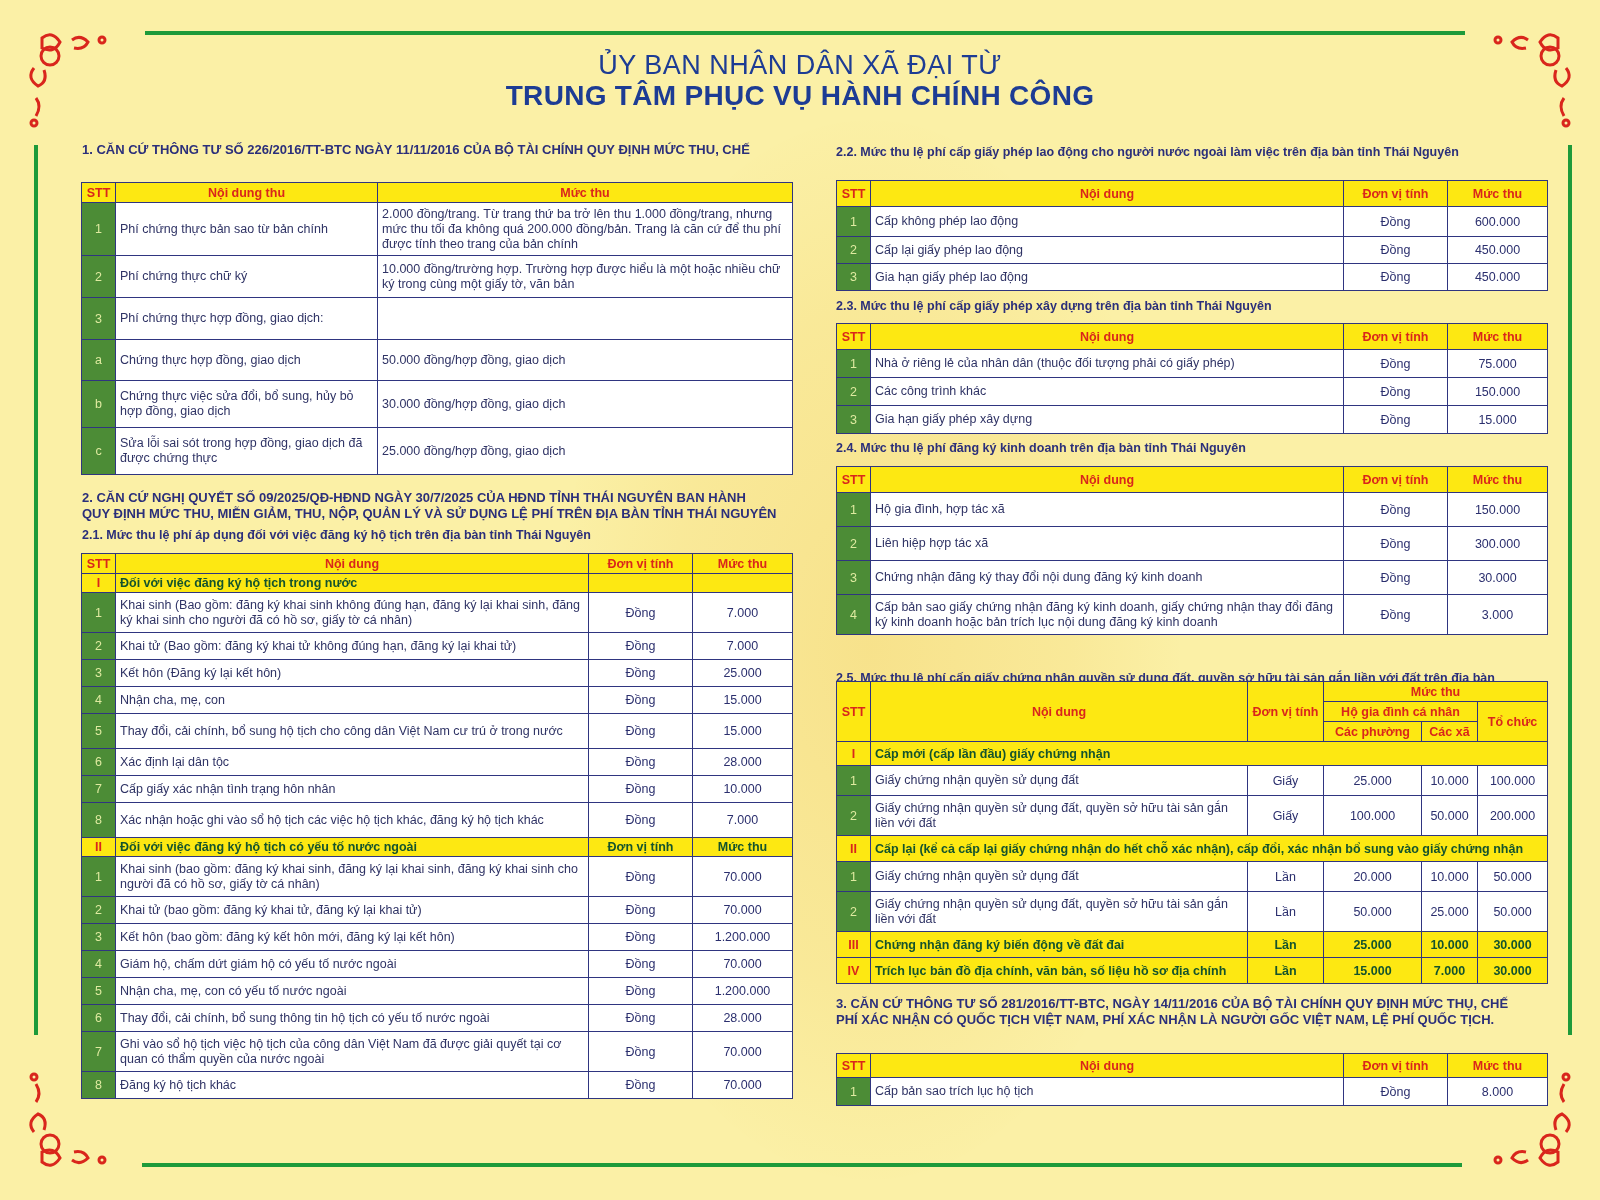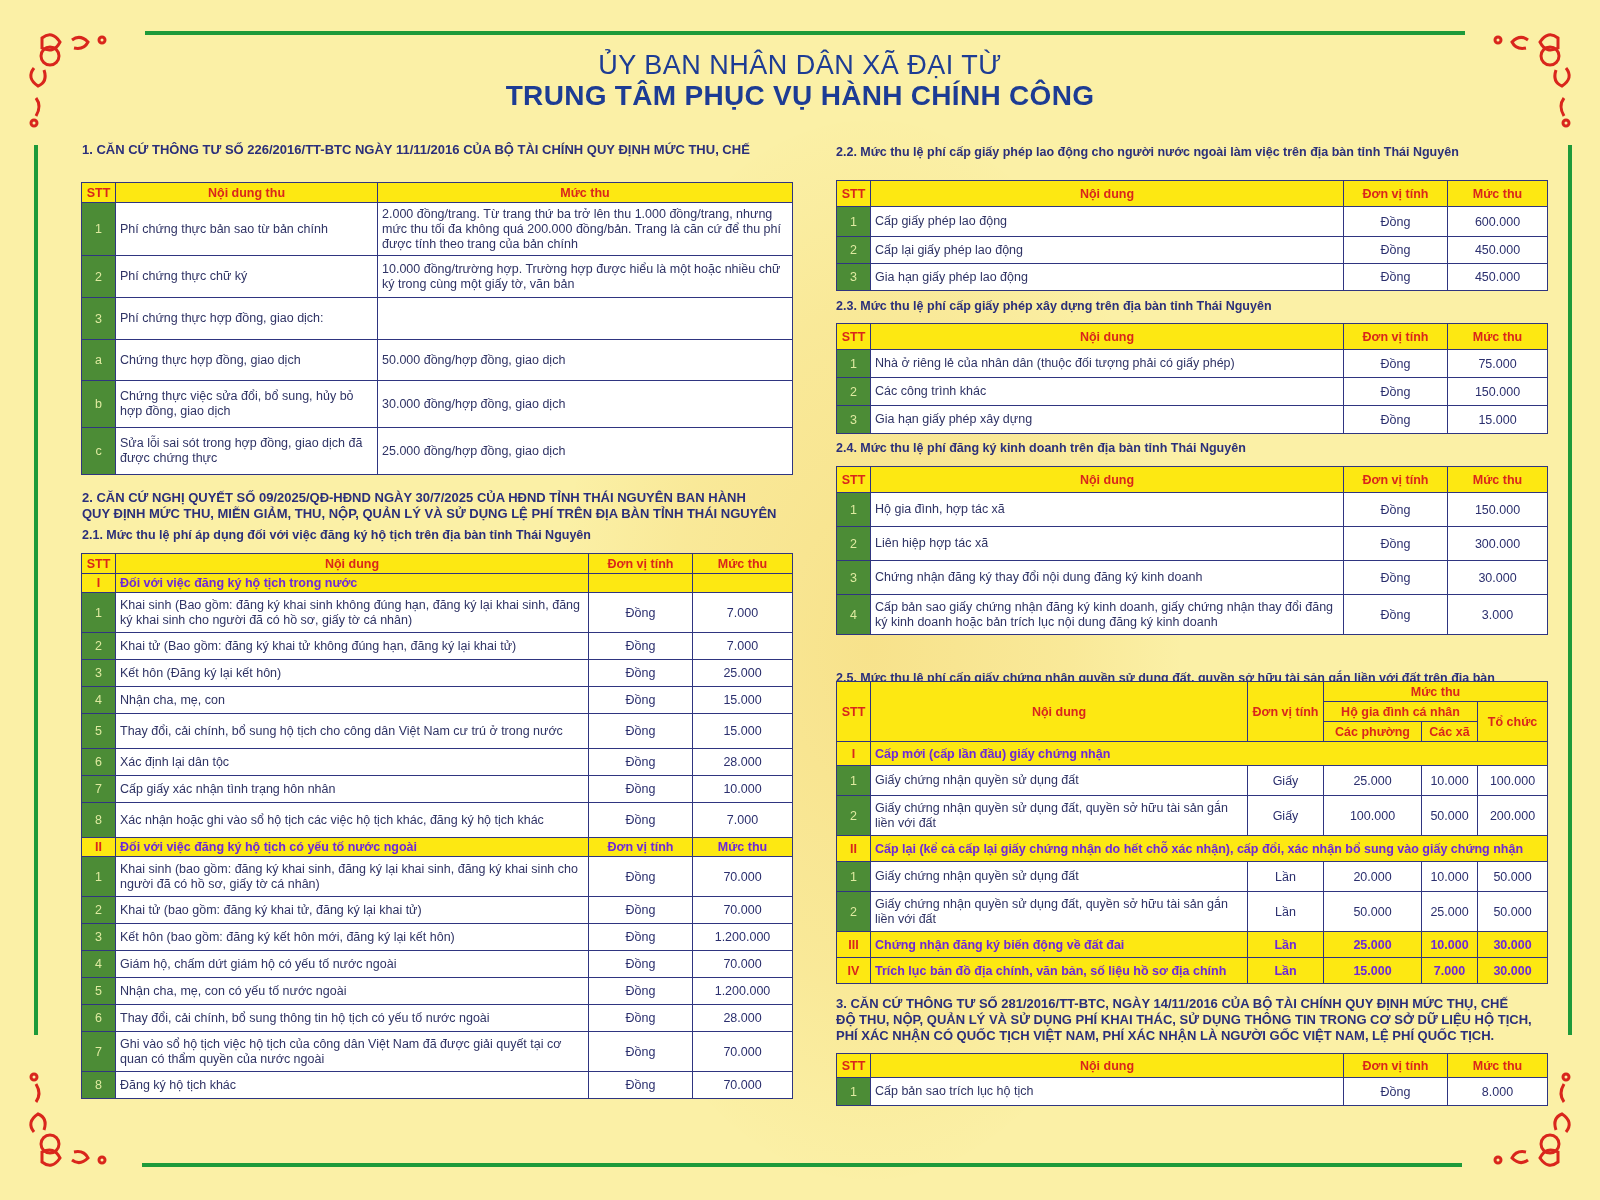--- a/index.html
+++ b/index.html
@@ -14,21 +14,21 @@
   .t1{top:50px;font-size:27px;font-weight:normal;letter-spacing:.5px}
   .t2{top:80px;font-size:28px;letter-spacing:.3px}
   .sec{position:absolute;color:#2b2f7a;font-weight:bold}
   .sec.caps{font-size:13px;line-height:16px;text-transform:uppercase}
   .sec.sub{font-size:12.5px;line-height:16px}
   table{position:absolute;border-collapse:collapse;background:#fff;font-size:12.5px}
   td,th{border:1px solid #2f3580;padding:2px 4px;vertical-align:middle}
   th{background:#fde812;color:#d9261c;font-weight:bold;font-size:12.5px;height:20px}
   td.stt{background:#4c8c36;color:#dfeaa0;text-align:center;width:34px}
   td.c{text-align:center}
-  tr.grp td{background:#fde812;color:#6d28d9;font-weight:bold}
+  tr.grp td{background:#fde812;color:#14532d;font-weight:bold}
   tr.grp td.stt{background:#fde812;color:#d9261c}
   td.txt{color:#2f3365;line-height:15px}
 </style>
 </head>
 <body>
 
 <div class="bg-seal"></div>
 
 <div class="rule-h" style="left:145px;top:31px;width:1320px"></div>
 <div class="rule-h" style="left:142px;top:1163px;width:1320px"></div>
@@ -255,21 +255,21 @@
 <table style="left:836px;top:180px;width:712px">
   <tbody>
       <tr style="height:26px">
     <th style="width:34px">STT</th>
     <th>Nội dung</th>
     <th style="width:104px">Đơn vị tính</th>
     <th style="width:100px">Mức thu</th>
   </tr>
   <tr style="height:30px">
         <td class="stt">1</td>
-        <td class="txt">Cấp giấy phép lao động</td>
+        <td class="txt">Cấp không phép lao động</td>
         <td class="c">Đồng</td>
         <td class="c">600.000</td>
       </tr>
   <tr style="height:27px">
         <td class="stt">2</td>
         <td class="txt">Cấp lại giấy phép lao động</td>
         <td class="c">Đồng</td>
         <td class="c">450.000</td>
       </tr>
   <tr style="height:27px">
@@ -421,21 +421,20 @@
     <td class="c">Lần</td>
     <td class="c">15.000</td>
     <td class="c">7.000</td>
     <td class="c">30.000</td>
   </tr>
 </tbody>
   </table>
 
 <div class="sec caps" style="left:836px;top:996px;width:720px">
   <div>3. CĂN CỨ THÔNG TƯ SỐ 281/2016/TT-BTC, NGÀY 14/11/2016 CỦA BỘ TÀI CHÍNH QUY ĐỊNH MỨC THỤ, CHẾ</div>
-  <div>ĐỘ THU, NỘP, QUẢN LÝ VÀ SỬ DỤNG PHÍ KHAI THÁC, SỬ DỤNG THÔNG TIN TRONG CƠ SỞ DỮ LIỆU HỘ TỊCH,</div>
   <div>PHÍ XÁC NHẬN CÓ QUỐC TỊCH VIỆT NAM, PHÍ XÁC NHẬN LÀ NGƯỜI GỐC VIỆT NAM, LỆ PHÍ QUỐC TỊCH.</div>
 </div>
 <table style="left:836px;top:1053px;width:712px">
   <tbody>
       <tr style="height:24px">
     <th style="width:34px">STT</th>
     <th>Nội dung</th>
     <th style="width:104px">Đơn vị tính</th>
     <th style="width:100px">Mức thu</th>
   </tr>

